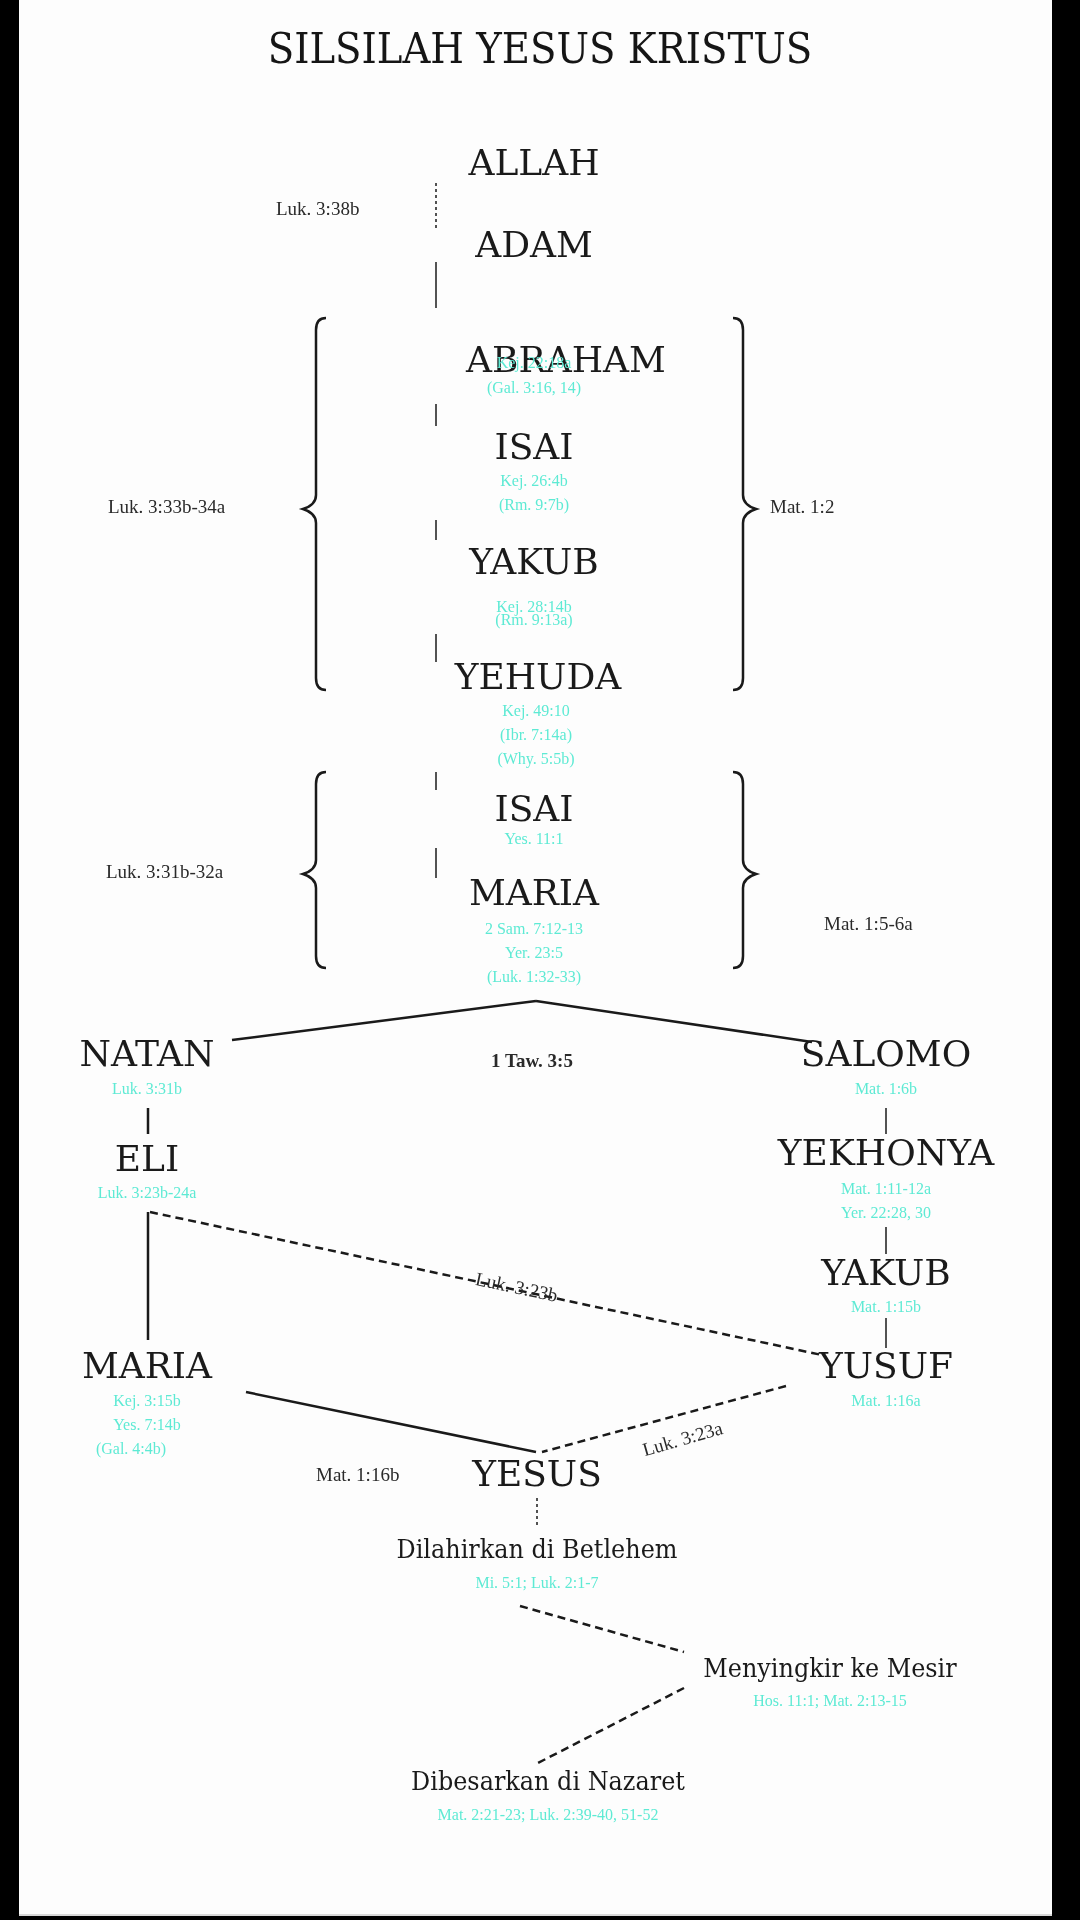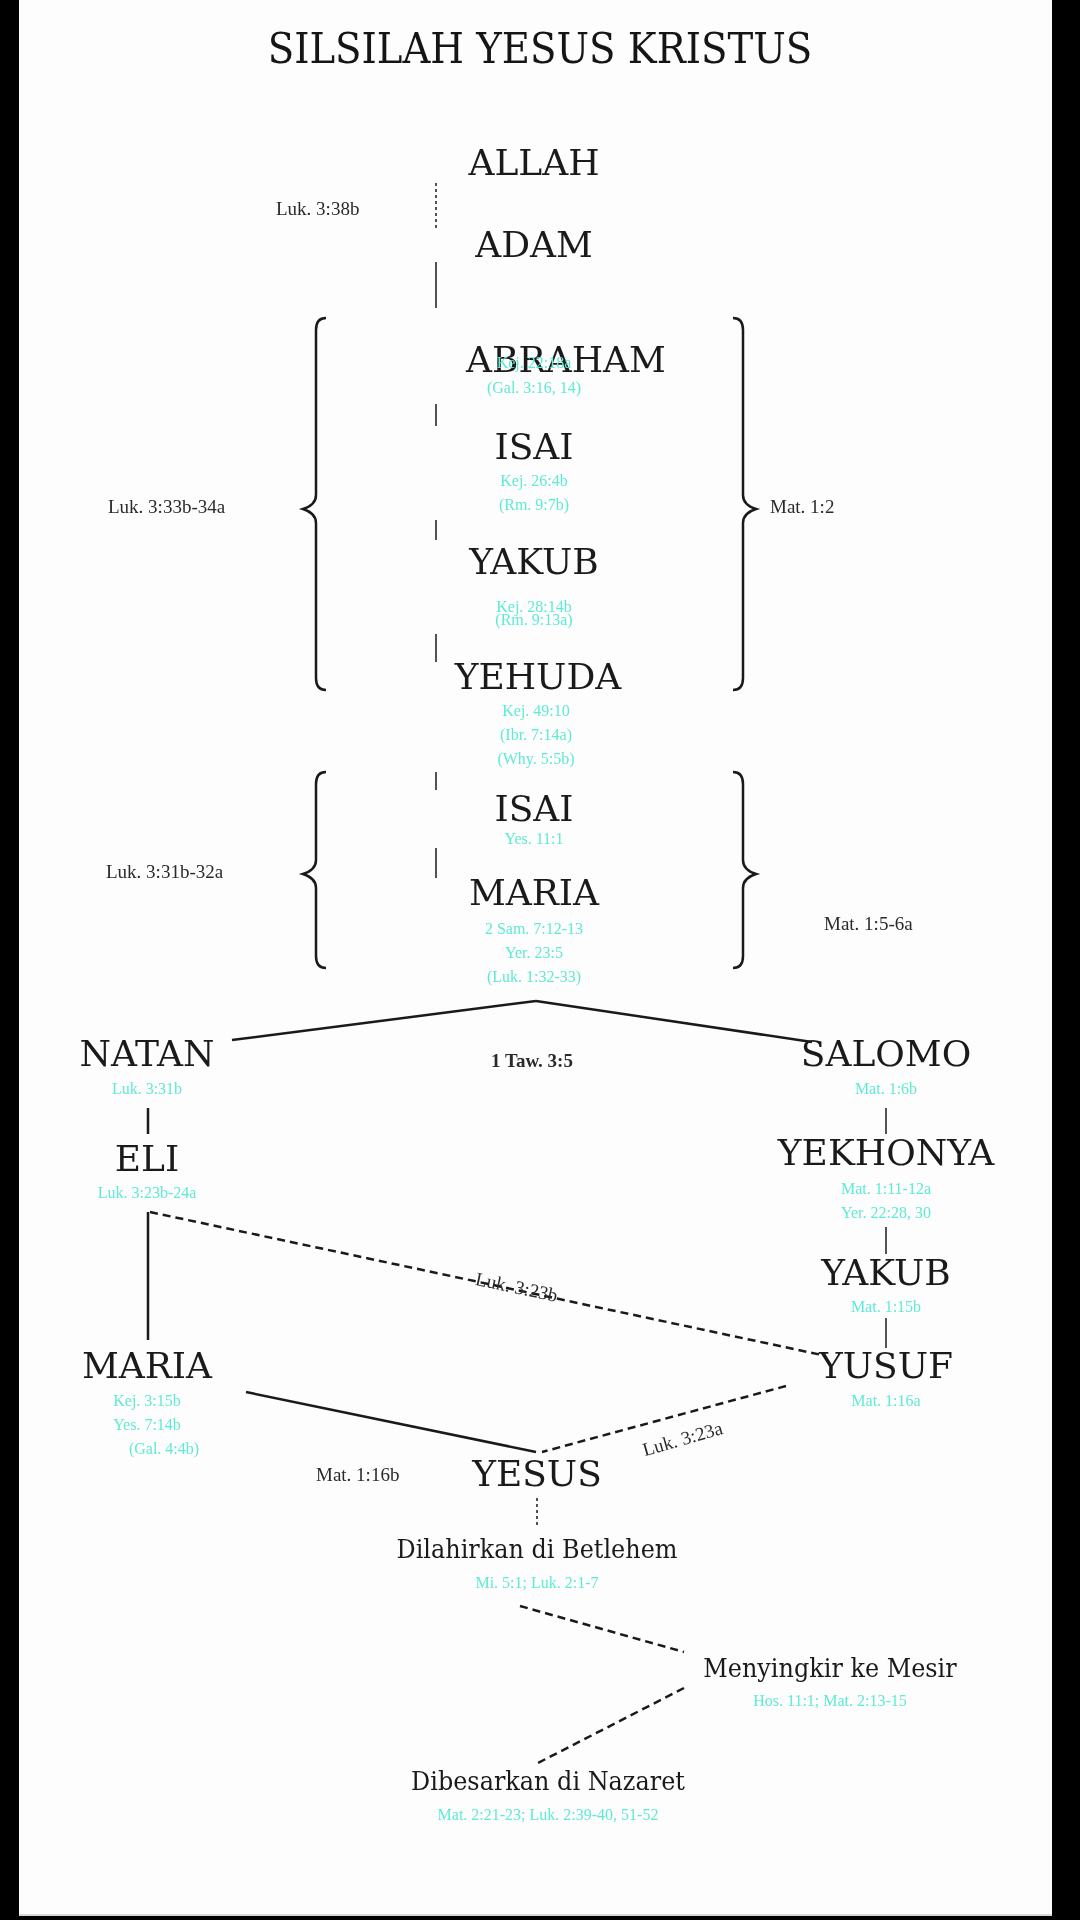--- a/index.html
+++ b/index.html
@@ -148,21 +148,21 @@
 
 <div class="abs name center" style="left:147px; top:1035px;">NATAN</div>
 <div class="abs ref center" style="left:147px; top:1078px;">Luk. 3:31b</div>
 
 <div class="abs name center" style="left:147px; top:1140px;">ELI</div>
 <div class="abs ref center" style="left:147px; top:1182px;">Luk. 3:23b-24a</div>
 
 <div class="abs name center" style="left:147px; top:1347px;">MARIA</div>
 <div class="abs ref center" style="left:147px; top:1390px;">Kej. 3:15b</div>
 <div class="abs ref center" style="left:147px; top:1414px;">Yes. 7:14b</div>
-<div class="abs ref center" style="left:164px; top:1438px;">(Gal. 4:4b)</div>
+<div class="abs ref center" style="left:131px; top:1438px;">(Gal. 4:4b)</div>
 
 <div class="abs name center" style="left:886px; top:1035px;">SALOMO</div>
 <div class="abs ref center" style="left:886px; top:1078px;">Mat. 1:6b</div>
 
 <div class="abs name center" style="left:886px; top:1134px;">YEKHONYA</div>
 <div class="abs ref center" style="left:886px; top:1178px;">Mat. 1:11-12a</div>
 <div class="abs ref center" style="left:886px; top:1202px;">Yer. 22:28, 30</div>
 
 <div class="abs name center" style="left:886px; top:1254px;">YAKUB</div>
 <div class="abs ref center" style="left:886px; top:1296px;">Mat. 1:15b</div>

